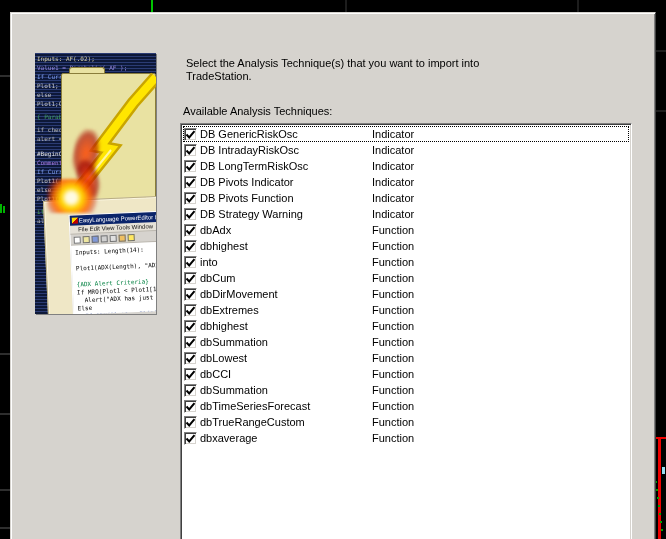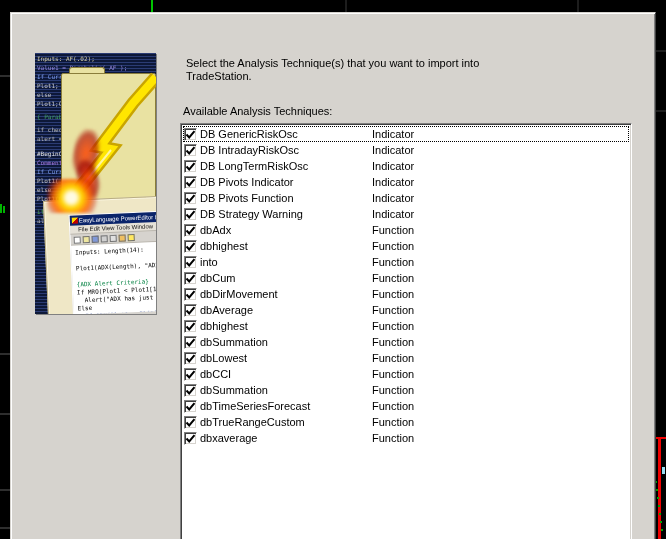--- a/index.html
+++ b/index.html
@@ -286,21 +286,21 @@
         </span>
         <span class="lname">dbDirMovement</span>
         <span class="ltype">Function</span>
       </div>
       <div class="lrow checked">
         <span class="cbx">
           <svg width="11" height="11" viewBox="0 0 11 11">
             <path d="M1.5 5.5 L4.2 8.4 L9.5 2.2" fill="none" stroke="#000" stroke-width="2"></path>
           </svg>
         </span>
-        <span class="lname">dbAverage</span>
+        <span class="lname">dbExtremes</span>
         <span class="ltype">Function</span>
       </div>
       <div class="lrow checked">
         <span class="cbx">
           <svg width="11" height="11" viewBox="0 0 11 11">
             <path d="M1.5 5.5 L4.2 8.4 L9.5 2.2" fill="none" stroke="#000" stroke-width="2"></path>
           </svg>
         </span>
         <span class="lname">dbhighest</span>
         <span class="ltype">Function</span>

